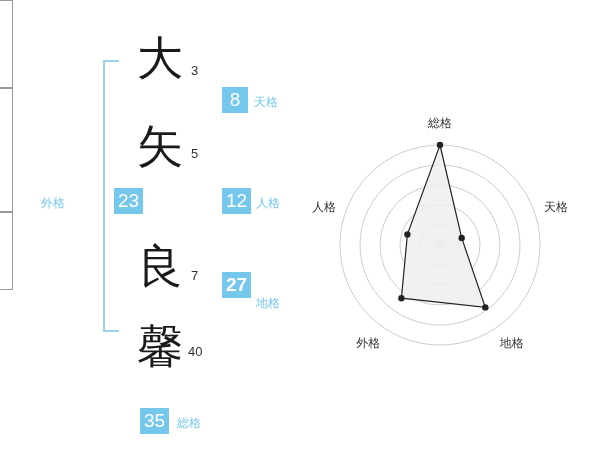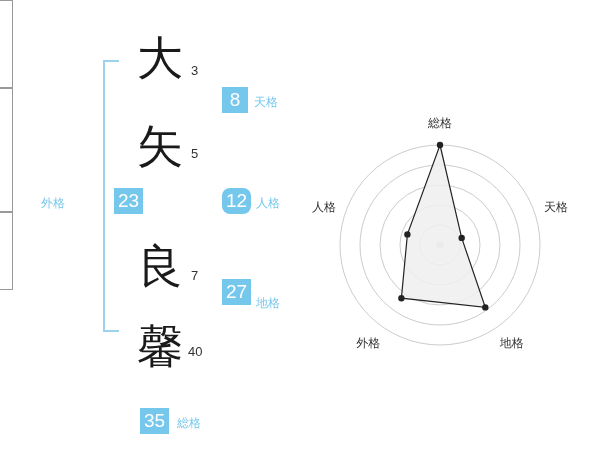--- a/index.html
+++ b/index.html
@@ -71,24 +71,24 @@
   .chip-label {
     position: absolute;
     color: #76c7ec;
     font-size: 12px;
     font-family: "Liberation Sans", sans-serif;
   }
 
   .chip-tenkaku { left: 222px; top: 87px; }
   .lab-tenkaku  { left: 254px; top: 94px; }
 
-  .chip-jinkaku { left: 222px; top: 188px; border-radius: 8px; }
+  .chip-jinkaku { left: 222px; top: 188px; }
   .lab-jinkaku  { left: 256px; top: 195px; }
 
-  .chip-chikaku { left: 222px; top: 279px; }
+  .chip-chikaku { left: 222px; top: 272px; font-weight: bold; }
   .lab-chikaku  { left: 256px; top: 295px; }
 
   .chip-gaikaku { left: 73px; top: 188px; margin-left: 41px; }
   .lab-gaikaku  { left: 41px; top: 195px; }
 
   .chip-soukaku { left: 140px; top: 408px; }
   .lab-soukaku  { left: 177px; top: 415px; }
 
   
   .bracket {

